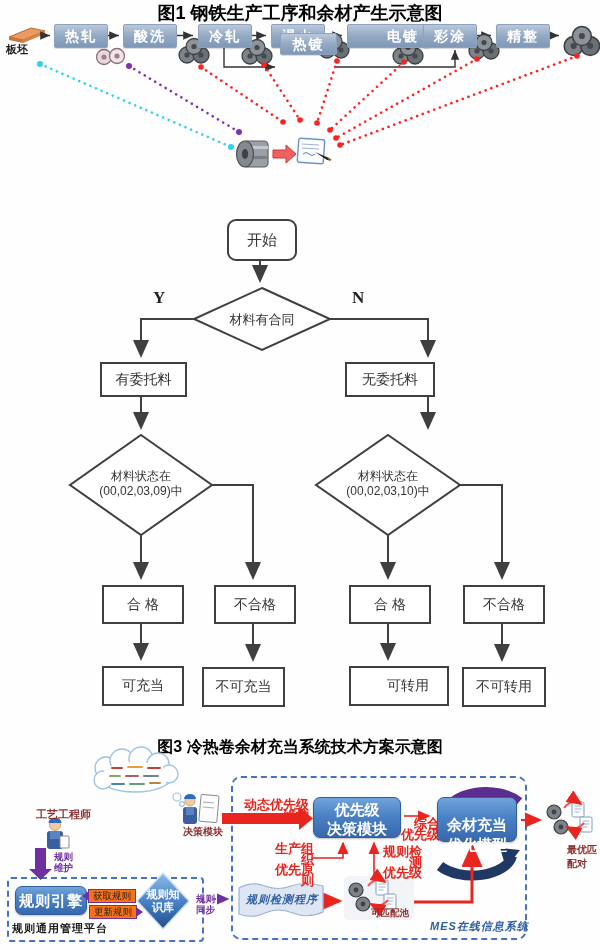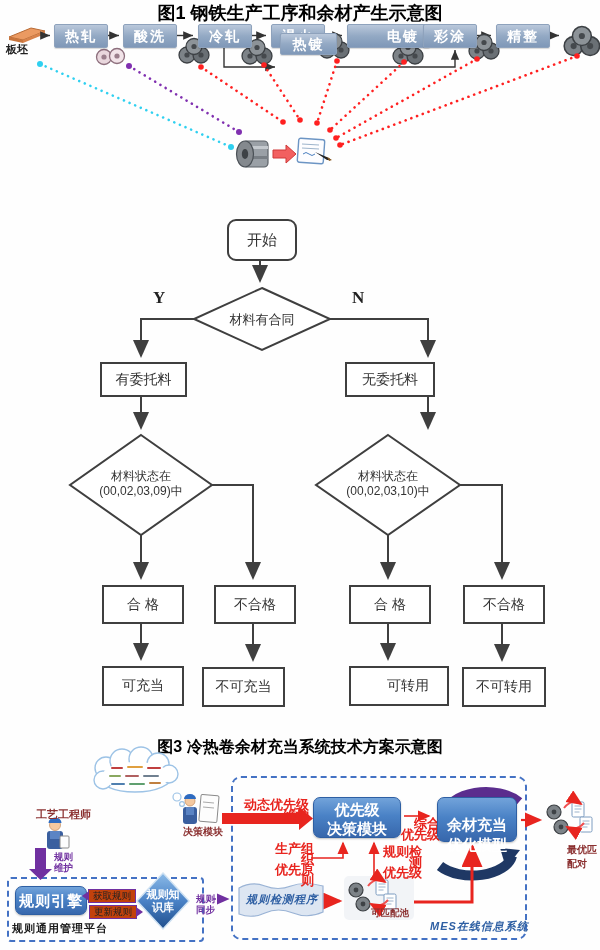--- a/index.html
+++ b/index.html
@@ -21,21 +21,21 @@
   .dtext{position:absolute;text-align:center;color:#333;line-height:15px;}
   .yn{position:absolute;font-family:"Liberation Serif",serif;font-weight:bold;font-size:17px;color:#222;}
   
   .blue-box{position:absolute;color:#fff;font-weight:bold;text-align:center;
             background:linear-gradient(180deg,#72a3da 0%,#4a82c6 45%,#3767ac 100%);
             border:1px solid #2e5fa3;border-radius:7px;box-shadow:0 1px 2px rgba(0,0,0,.25);}
   .dash-box{position:absolute;border:2px dashed #4472c4;border-radius:10px;}
   .red-lbl{position:absolute;color:#e8251f;font-weight:bold;font-size:13px;line-height:10.5px;text-align:right;}
   .purple-lbl{position:absolute;color:#7030a0;font-weight:bold;font-size:9.5px;line-height:11px;}
   .maroon-lbl{position:absolute;color:#8b3030;font-weight:bold;font-size:10px;}
-  .rib{position:absolute;background:#c2410c;border:1px solid #7030a0;font-size:9.5px;color:#222;
+  .rib{position:absolute;background:#f97316;border:1px solid #7030a0;font-size:9.5px;color:#222;
        height:12px;line-height:12px;text-align:center;width:46px;}
   .rib-l::before{content:"";position:absolute;left:-7px;top:1px;border-top:5px solid transparent;
        border-bottom:5px solid transparent;border-right:7px solid #7030a0;}
   .rib-r::after{content:"";position:absolute;right:-7px;top:1px;border-top:5px solid transparent;
        border-bottom:5px solid transparent;border-left:7px solid #7030a0;}
   .ital{font-style:italic;}
 </style>
 </head>
 <body>
 

